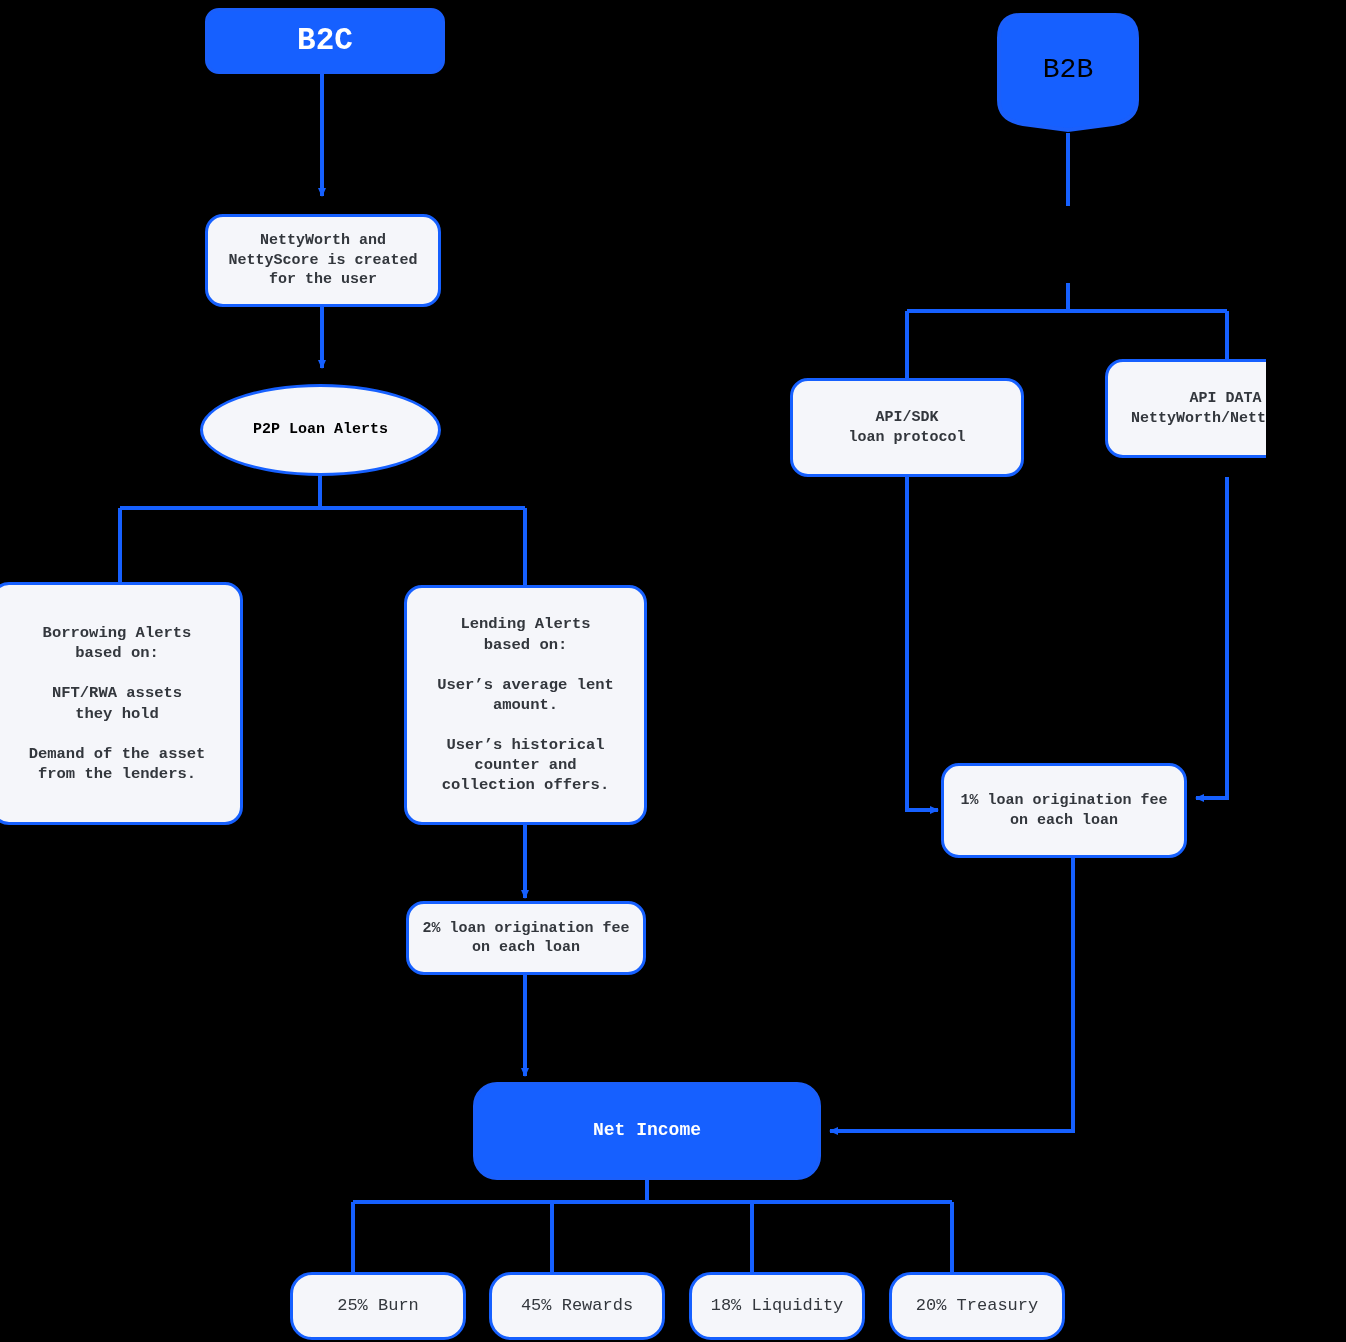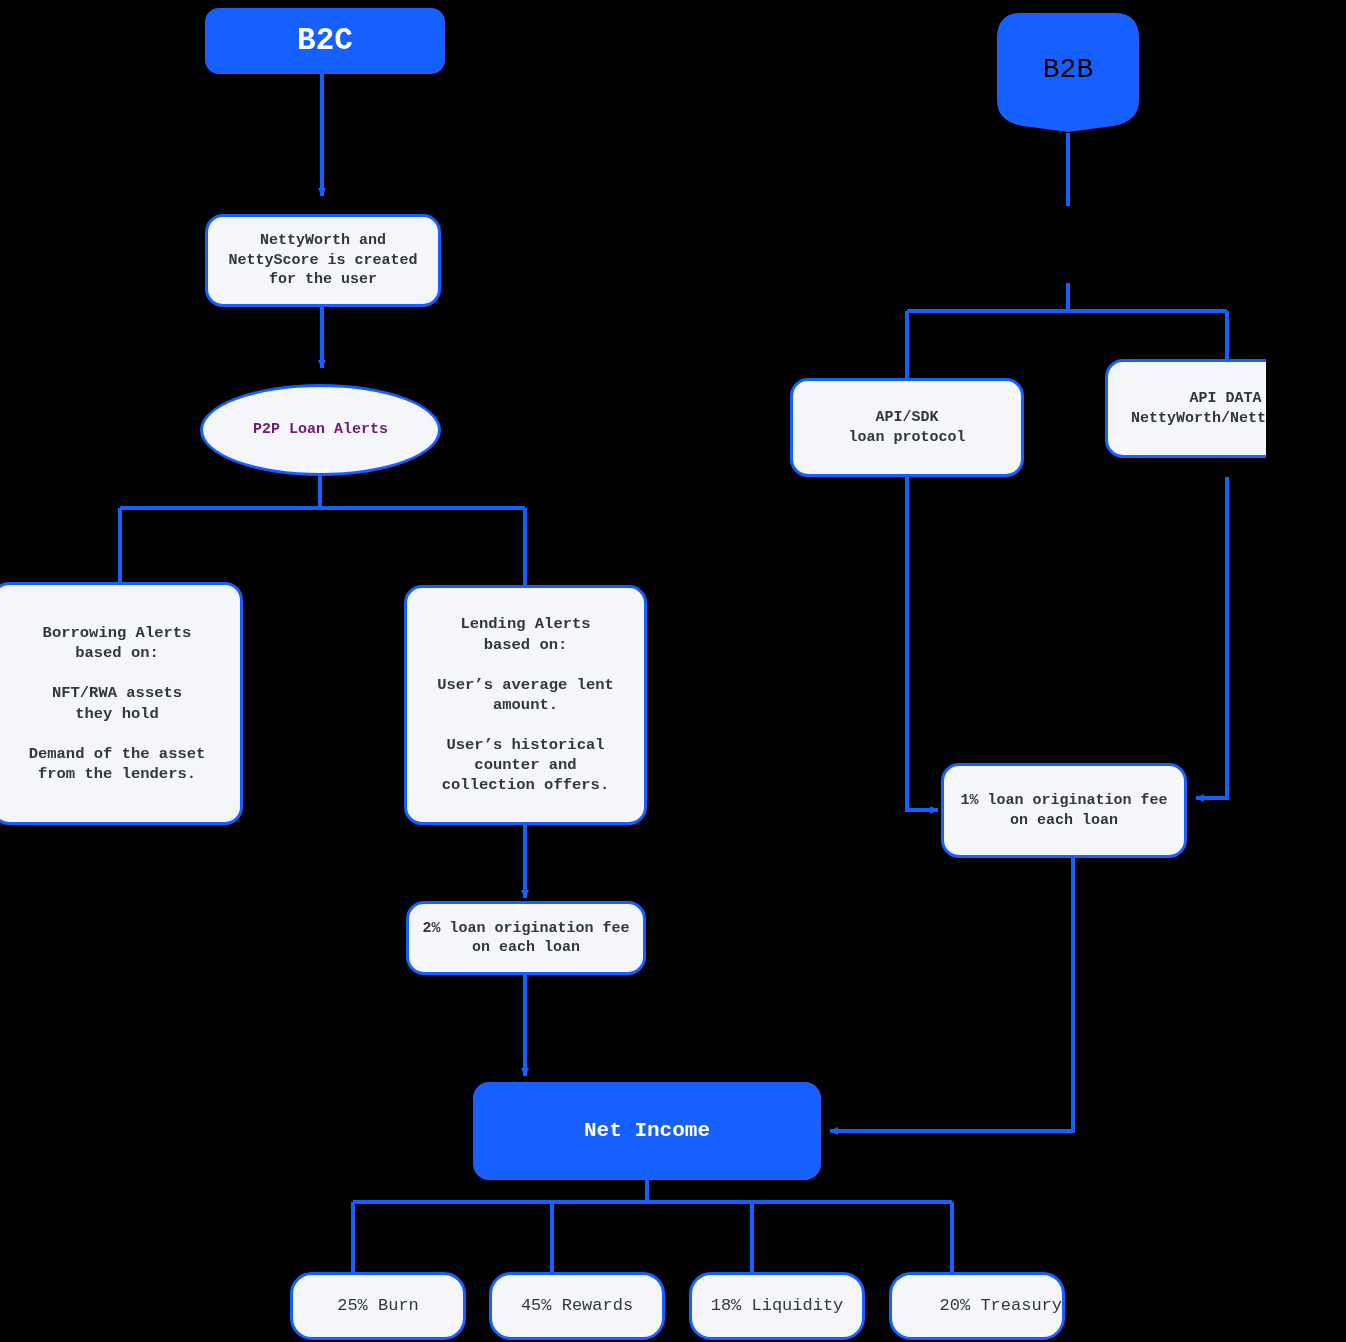--- a/index.html
+++ b/index.html
@@ -53,38 +53,38 @@
     background: #1660ff;
     border: 3px solid #1a5ffb;
     color: #ffffff;
     font-weight: bold;
   }
   
   .ellipse {
     background: #f5f6fa;
     border: 3px solid #1660ff;
     border-radius: 50%;
-    color: #701a75;
+    color: #000000;
     font-weight: bold;
     font-size: 15px;
   }
 
   #node-b2c { border-radius: 14px; font-size: 31px; }
   #node-b2b {
     font-size: 28px;
     border: none;
     background: transparent;
   }
   #node-b2b .shield {
     position: absolute;
     left: 0; top: 0; right: 0; bottom: 0;
   }
   #node-b2b .txt { position: relative; z-index: 1; }
 
-  #node-netincome { border-radius: 16px; font-size: 21px; }
+  #node-netincome { border-radius: 24px; font-size: 18px; }
 
   .leaf {
     background: #f5f6fa;
     border: 3px solid #1660ff;
     border-radius: 22px;
     color: #33373d;
     font-weight: normal;
     font-size: 17px;
     margin-left: 24px;
   }
@@ -210,17 +210,17 @@
 
   <div class="node leaf" style="left:266px; top:1272px; width:176px; height:68px;">
     <span class="txt">25% Burn</span>
   </div>
   <div class="node leaf" style="left:465px; top:1272px; width:176px; height:68px;">
     <span class="txt">45% Rewards</span>
   </div>
   <div class="node leaf" style="left:665px; top:1272px; width:176px; height:68px;">
     <span class="txt">18% Liquidity</span>
   </div>
-  <div class="node leaf" style="left:865px; top:1272px; width:176px; height:68px;justify-content:flex-end;">
+  <div class="node leaf" style="left:865px; top:1272px; width:176px; height:68px;">
     <span class="txt">20% Treasury</span>
   </div>
 
 </div>
 
 </body></html>

